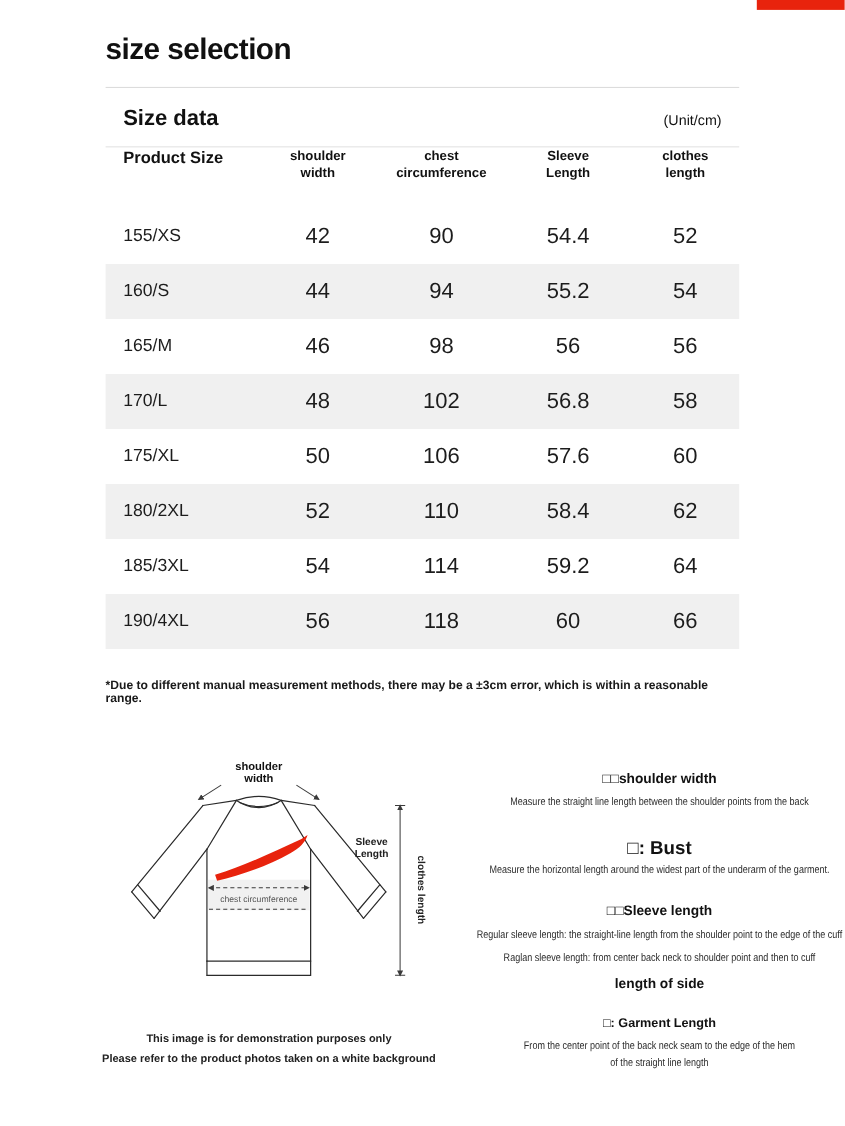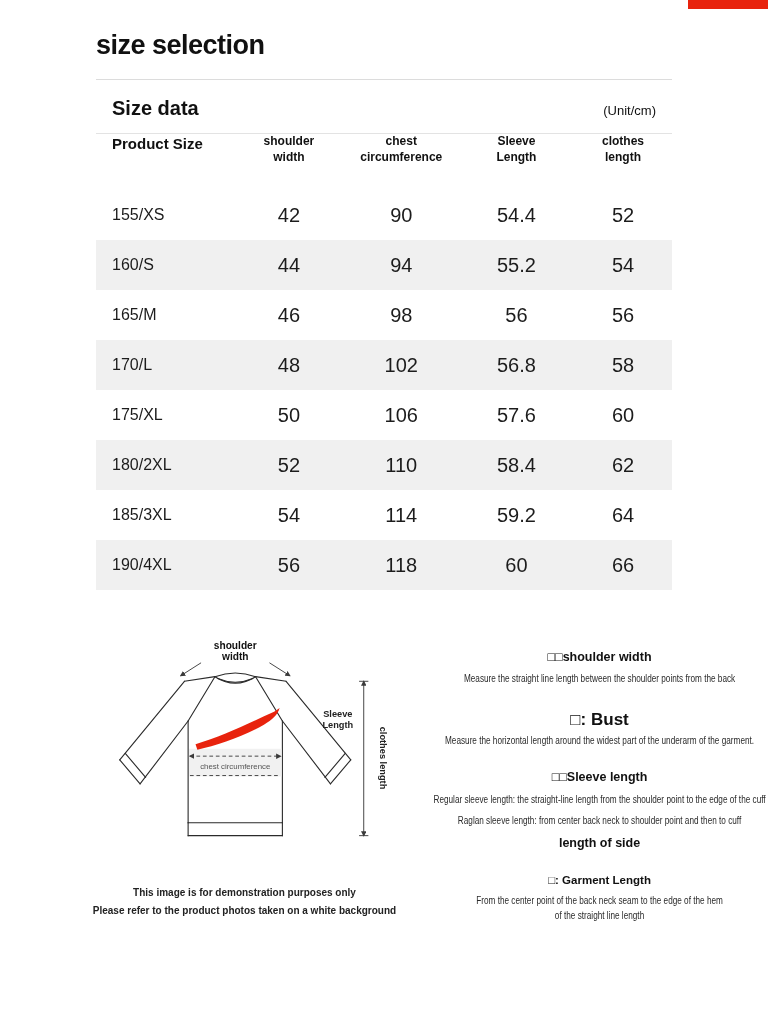--- a/index.html
+++ b/index.html
@@ -149,20 +149,21 @@
       <div class="trow">
         <div class="c c0 tsize">190/4XL</div>
         <div class="c c1">56</div>
         <div class="c c2">118</div>
         <div class="c c3">60</div>
         <div class="c c4">66</div>
       </div>
     </div>
   </div>
 
+  <div class="footnote">*Due to different manual measurement methods, there may be a ±3cm error, which is within a reasonable range.</div>
 </div>
 
 <div class="bottom">
   <div class="diagram-col">
     <svg width="305" viewBox="0 0 330 260">
       <defs>
         <marker id="arrw" viewBox="0 0 10 10" refX="8" refY="5" markerWidth="6" markerHeight="6" orient="auto-start-reverse">
           <path d="M0,0 L10,5 L0,10 z" fill="#3a3a3a"></path>
         </marker>
       </defs>

